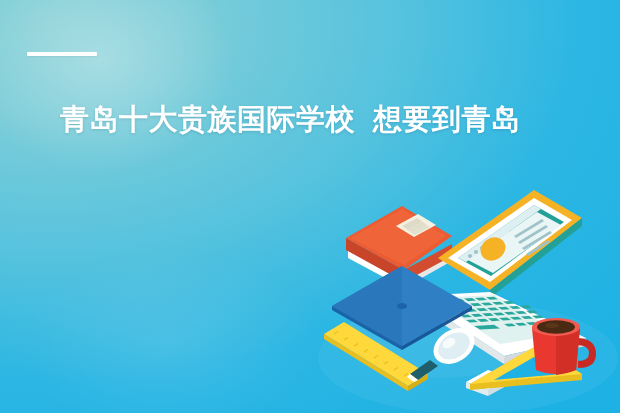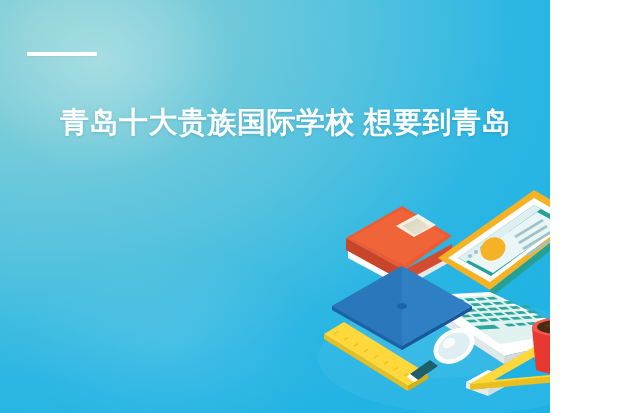--- a/index.html
+++ b/index.html
@@ -1,23 +1,24 @@
 <!DOCTYPE html>
 <html><head>
 <meta charset="utf-8">
 <style>
   html,body{margin:0;padding:0;}
   body{
     width:620px;height:413px;overflow:hidden;
     font-family:"Liberation Sans","DejaVu Sans",sans-serif;
   }
   .banner{
-    position:relative;width:550px;height:413px;overflow:hidden;
+    position:relative;width:620px;height:413px;overflow:hidden;
     background:
       radial-gradient(120% 120% at 8% 6%, #86d0d6 0%, #7ccdd8 18%, #57c3de 46%, #2bb6e3 72%, #1eb2e4 100%);
+    font-family: Liberation Mono, monospace;
   }
   .glow-tl{
     position:absolute;left:-80px;top:-90px;width:360px;height:300px;
     background:radial-gradient(closest-side, rgba(255,255,255,.30), rgba(255,255,255,0) 75%);
     pointer-events:none;
   }
   .glow-bl{
     position:absolute;left:-40px;bottom:-60px;width:420px;height:260px;
     background:radial-gradient(closest-side, rgba(255,255,255,.10), rgba(255,255,255,0) 72%);
     pointer-events:none;

